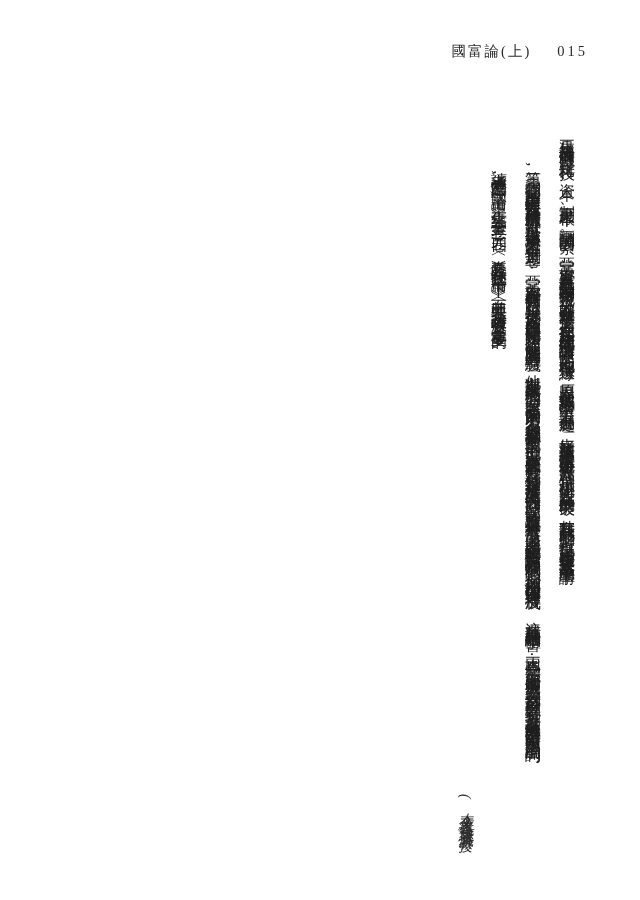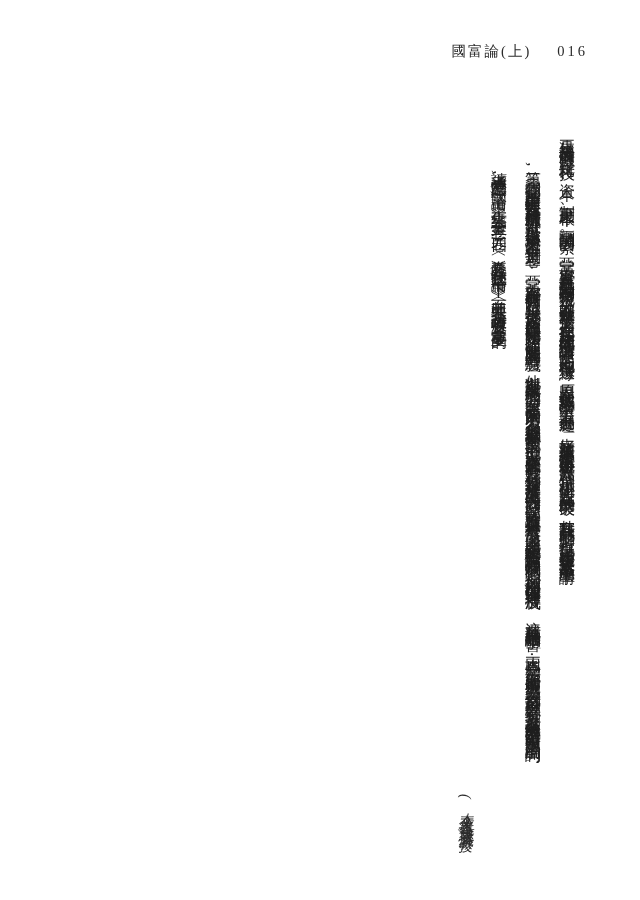--- a/index.html
+++ b/index.html
@@ -60,21 +60,21 @@
     letter-spacing: 2.4px;
     text-align: end;        
   }
 </style>
 </head>
 <body>
 
 <div class="page">
 
   <div class="running-header">
-    <span class="book-title">國富論(上)</span><span class="page-number">016</span>
+    <span class="book-title">國富論(上)</span><span class="page-number">015</span>
   </div>
 
   <div class="text-block">
     <p class="para continuation">正是經濟發展的根源,是比科技、資本、制度更根本、更關鍵的因素。亞當‧史密斯一針見血指出分工的關鍵角色後,分工的觀念雖然被接受了,但在整個汗牛充棟的經濟理論著作中,它的地位卻很邊緣。原因是在近代數理經濟學中,分工不容易處理。幸好旅澳華人經濟學家楊小凱與黃有光等人,特別是楊小凱,對此有極大的突破。其實我對此的一點了解,也得助於楊小凱在台大經濟系客座中的講學。</p>
     <p class="para">第三,我們從《國富論》中除了尋找西方社會科學的根源外,還可以當作經濟史來學習,特別是〈卷三〉。亞當‧史密斯分析任何問題,幾乎都從「原始」社會的歷史變化開始陳述,從中解釋其間的經濟意義。他對社會現象的經濟內涵,有著非比尋常的洞察力,很多我們看似稀鬆平常的現象,他可以洞察其中代表的社會意義,特別是在經濟發展上的特殊內涵;整部《國富論》就是在分析經濟發展,因此讀者要記得印證各個論點與經濟成長的關係(例如價格機能如何促進經濟成長)。這就有賴讀者細細體會了。正因爲亞當‧史密斯的這種洞察力,我們迄今還可以經常看到,許多極有名的經濟學者不時引用《國富論》的詞句。</p>
     <p class="para">讀者須注意的是,《國富論(上)》集結〈卷一〉至〈卷三〉,〈卷四〉、〈卷五〉收錄在《國富論(下)》,而其中〈卷五〉論述政府收支,是非常重要的。</p>
     <p class="author-note">(本文作者爲台大經濟系教授)</p>
   </div>
 
 </div>

